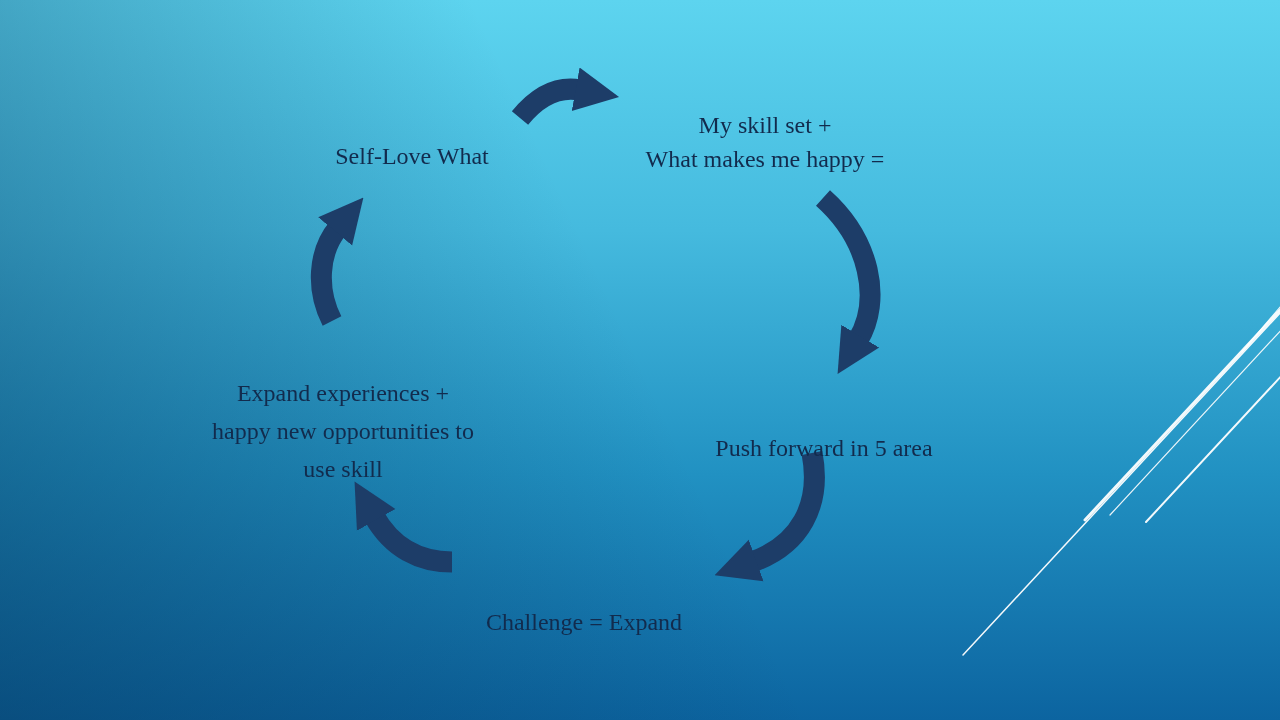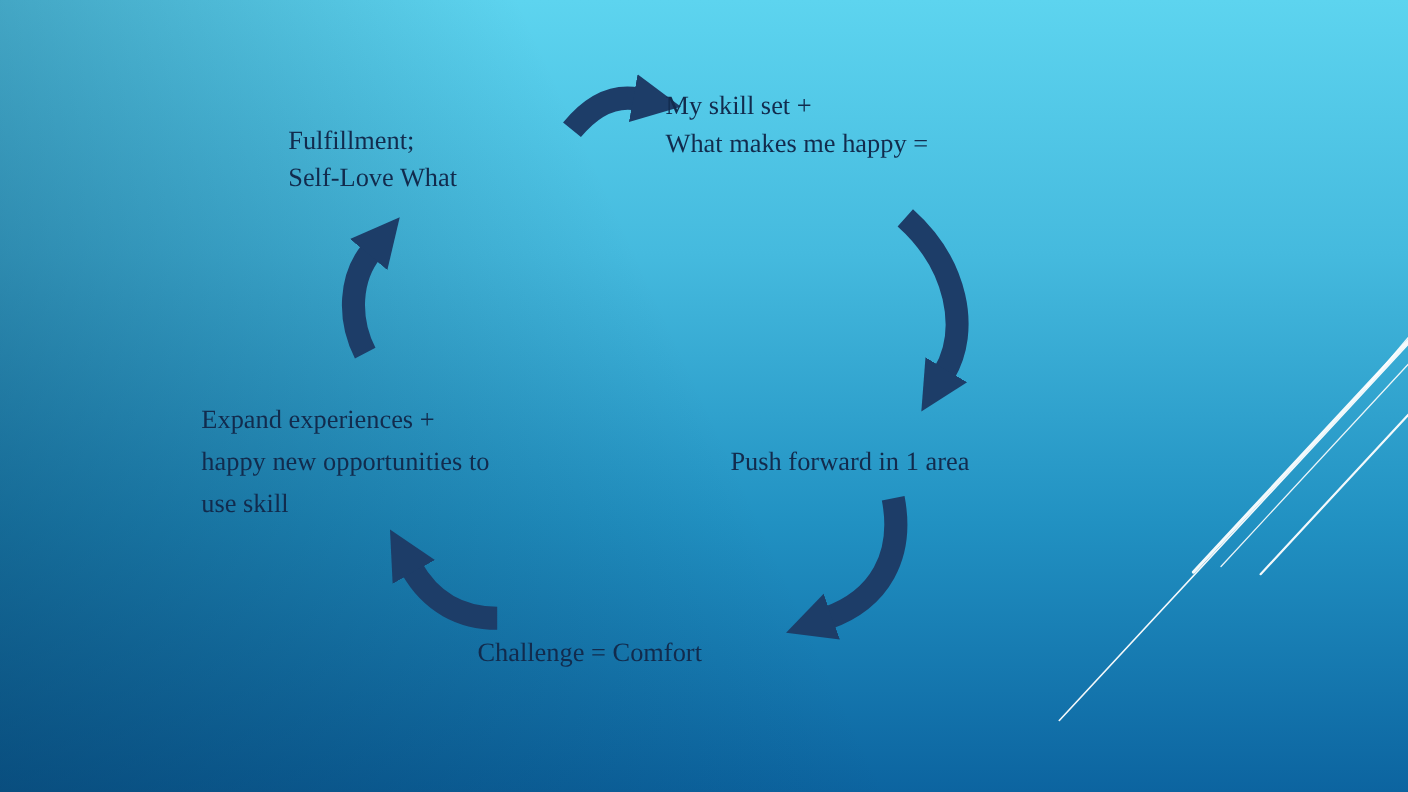--- a/index.html
+++ b/index.html
@@ -7,24 +7,25 @@
     position:relative;
     width:1280px;height:720px;
     overflow:hidden;
     font-family:"Liberation Serif", serif;
     background:
       linear-gradient(245deg, rgba(0,0,0,0) 50%, rgba(6,56,94,0.5) 100%),
       linear-gradient(180deg, #5dd4ef 0%, #45bade 32%, #2191c2 66%, #0c64a0 100%);
   }
   .node{
     position:absolute;
-    text-align:left;
+    text-align:center;
     color:#122b4d;
     font-size:24px;
     line-height:34px;
+    margin-top:28px;
   }
   .node .line{white-space:nowrap;}
   .node-expand{line-height:38px;}
   .overlay{
     position:absolute;left:0;top:0;width:1280px;height:720px;
     pointer-events:none;
   }
 </style>
 </head>
 <body>
@@ -56,31 +57,30 @@
       <line x1="1242" y1="352" x2="1286" y2="300" stroke-width="1.2" opacity="0.9"></line>
     </g>
   </svg>
 
   <div class="node" style="left:605px;top:80px;width:320px;">
     <div class="line">My skill set +</div>
     <div class="line">What makes me happy =</div>
   </div>
 
   <div class="node" style="left:664px;top:403px;width:320px;">
-    <div class="line">Push forward in 1 area</div>
+    <div class="line">Push forward in 5 area</div>
   </div>
 
   <div class="node" style="left:434px;top:577px;width:300px;">
-    <div class="line">Challenge = Comfort</div>
+    <div class="line">Challenge = Expand</div>
   </div>
 
-  <div class="node node-expand" style="left:183px;top:363px;width:320px;">
+  <div class="node node-expand" style="left:183px;top:346px;width:320px;">
     <div class="line">Expand experiences +</div>
     <div class="line">happy new opportunities to</div>
     <div class="line">use skill</div>
   </div>
 
   <div class="node" style="left:262px;top:111px;width:300px;">
-    <div class="line">Fulfillment;</div>
     <div class="line">Self-Love What</div>
   </div>
 
 </div>
 
 </body></html>

